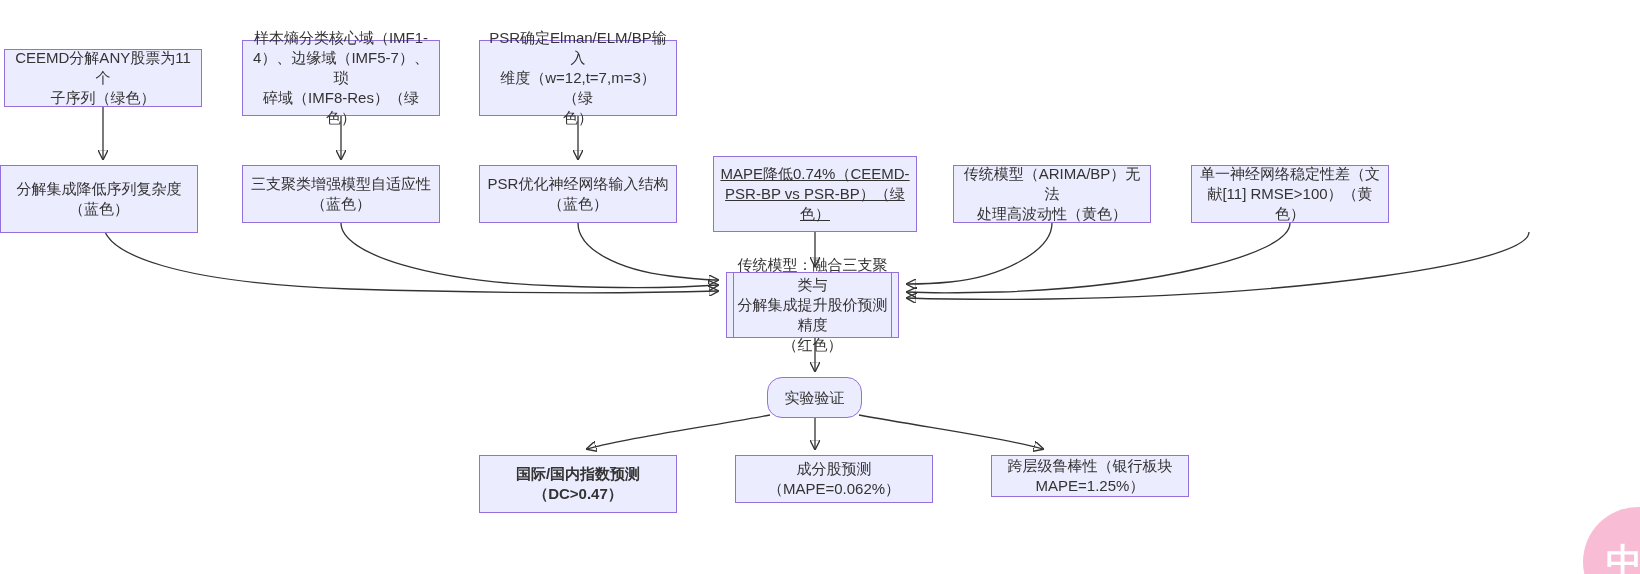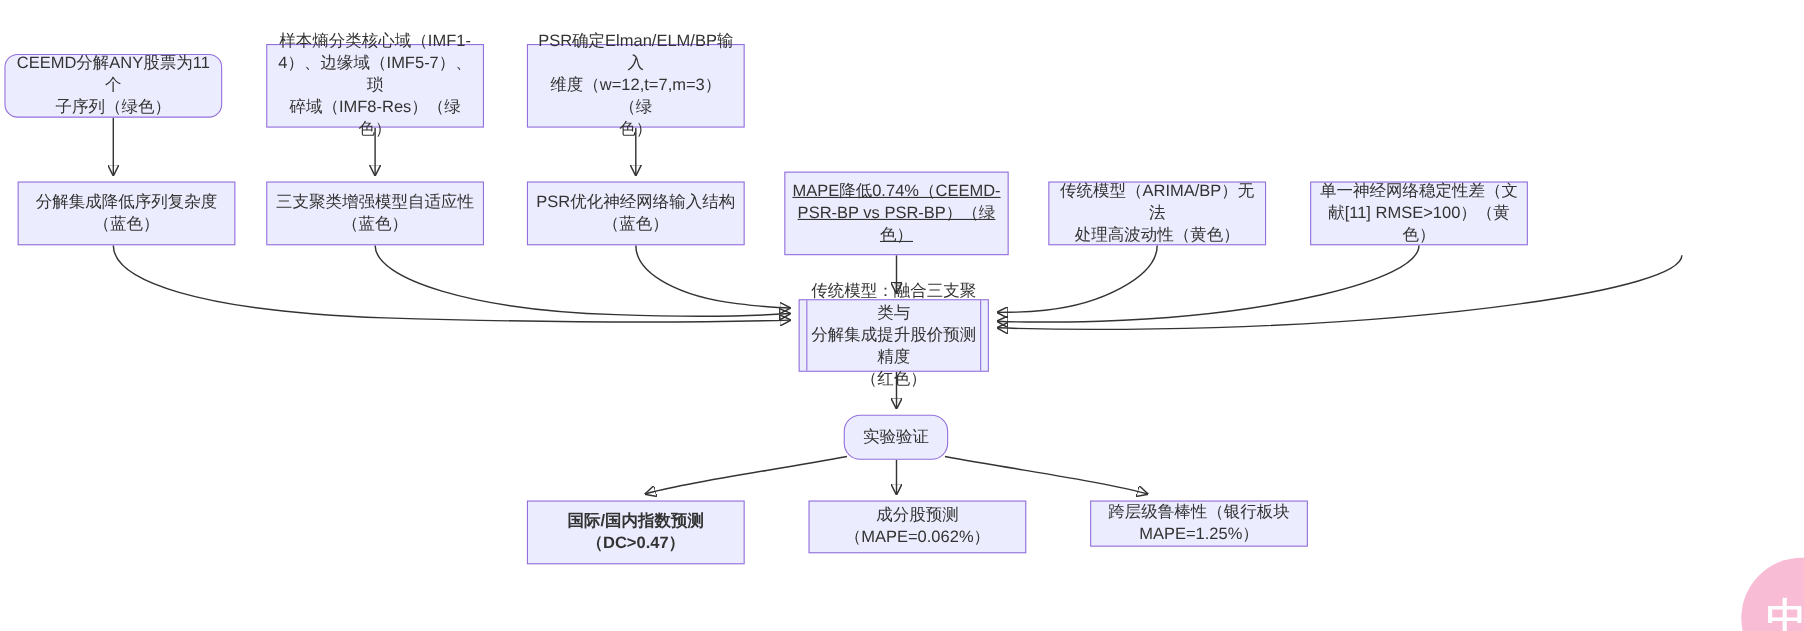--- a/index.html
+++ b/index.html
@@ -33,24 +33,24 @@
     content: "";
     position: absolute;
     top: 0; bottom: 0;
     width: 0;
     border-left: 1px solid #9370DB;
   }
   .subroutine::before { left: 6px; }
   .subroutine::after  { right: 6px; }
 
   
-  #n-ceemd   { left: 4px;    top: 49px;  width: 198px; height: 58px; border-radius: 12px; }
+  #n-ceemd   { left: 4px;    top: 49px;  width: 198px; height: 58px; }
   #n-entropy { left: 242px;  top: 40px;  width: 198px; height: 76px; }
   #n-psrdim  { left: 479px;  top: 40px;  width: 198px; height: 76px; }
-  #n-decomp  { left: 16px;    top: 165px; width: 198px; height: 58px; }
+  #n-decomp  { left: 0;    top: 165px; width: 198px; height: 68px; }
   #n-threeway{ left: 242px;  top: 165px; width: 198px; height: 58px; }
   #n-psropt  { left: 479px;  top: 165px; width: 198px; height: 58px; }
   #n-mape    { left: 713px;  top: 156px; width: 204px; height: 76px; text-decoration: underline; }
   #n-trad    { left: 953px;  top: 165px; width: 198px; height: 58px; }
   #n-single  { left: 1191px; top: 165px; width: 198px; height: 58px; }
   #n-twoway  { left: 1424px; top: 156px; width: 210px; height: 76px; }
   #n-core    { left: 726px;  top: 272px; width: 173px; height: 66px; }
   #n-exp     { left: 767px;  top: 377px; width: 95px;  height: 41px; border-radius: 15px; }
   #n-index   { left: 479px;  top: 455px; width: 198px; height: 58px; font-weight: bold; }
   #n-const   { left: 735px;  top: 455px; width: 198px; height: 48px; }

